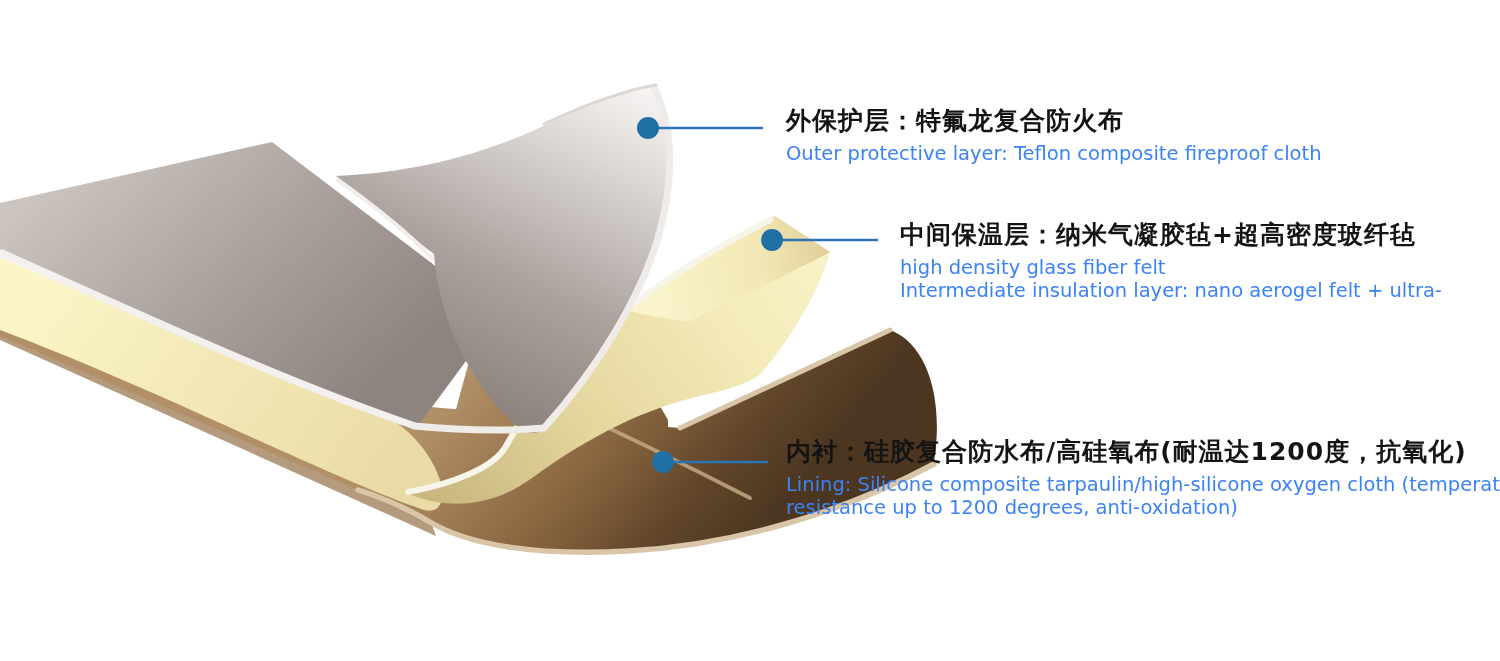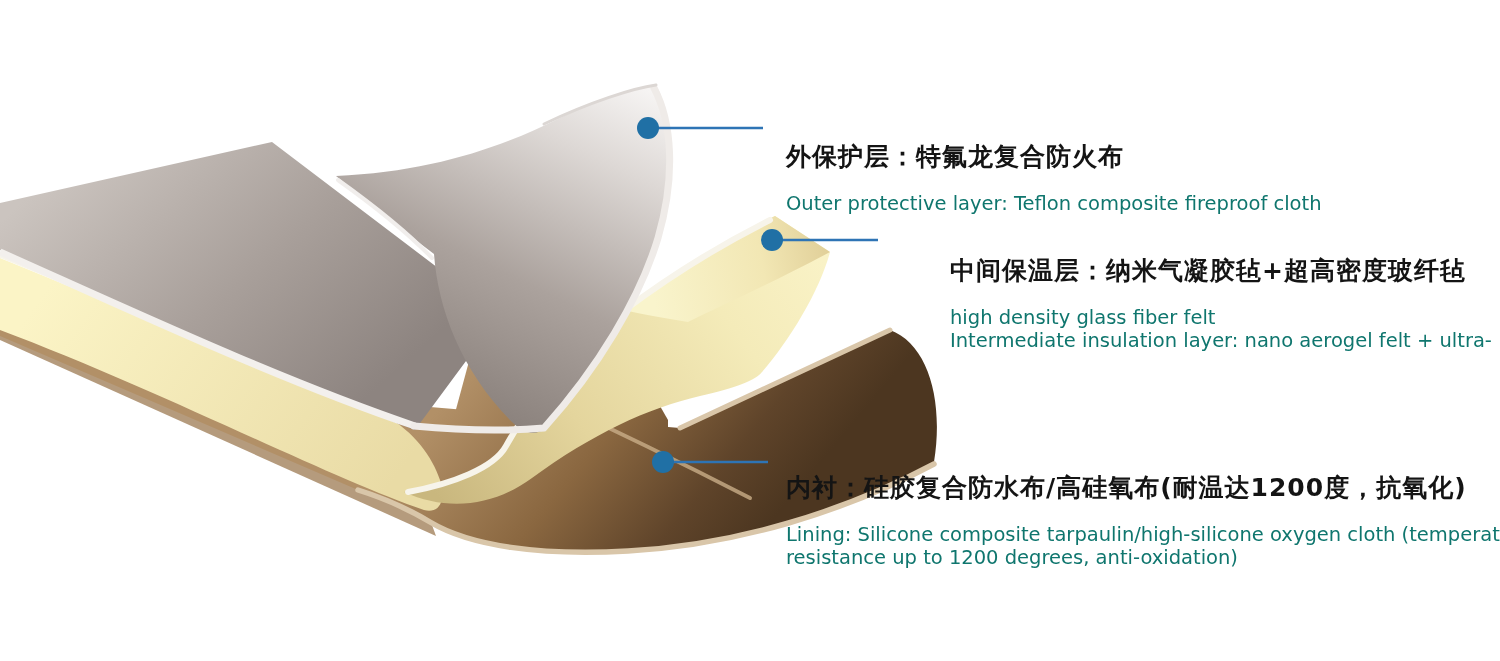--- a/index.html
+++ b/index.html
@@ -6,28 +6,28 @@
   body{
     width:1500px;height:661px;overflow:hidden;
     font-family:"DejaVu Sans","Liberation Sans",sans-serif;
     color:#1a1a1a;
   }
   .stage{position:relative;width:1500px;height:661px;background:#ffffff;}
   .illustration{position:absolute;left:0;top:0;}
   .callout{position:absolute;}
   .callout .zh{
     font-size:25px;font-weight:700;letter-spacing:1px;
-    line-height:34px;color:#141414;white-space:nowrap;margin-top:36px;
+    line-height:34px;color:#141414;white-space:nowrap;
   }
   .callout .en{
     font-size:19.5px;font-weight:400;line-height:22.5px;
-    margin-top:19px;color:#0f766e;white-space:nowrap;
+    margin-top:5px;color:#3b82f6;white-space:nowrap;
   }
   #callout-outer{left:786px;top:104px;}
-  #callout-insulation{left:950px;top:218px;}
+  #callout-insulation{left:900px;top:218px;}
   #callout-lining{left:786px;top:435px;}
 </style>
 </head>
 <body>
 
 <div class="stage">
 
   <svg class="illustration" width="1500" height="661" viewBox="0 0 1500 661">
     <defs>
       <linearGradient id="g-gray-flat" gradientUnits="userSpaceOnUse" x1="80" y1="150" x2="330" y2="430">

